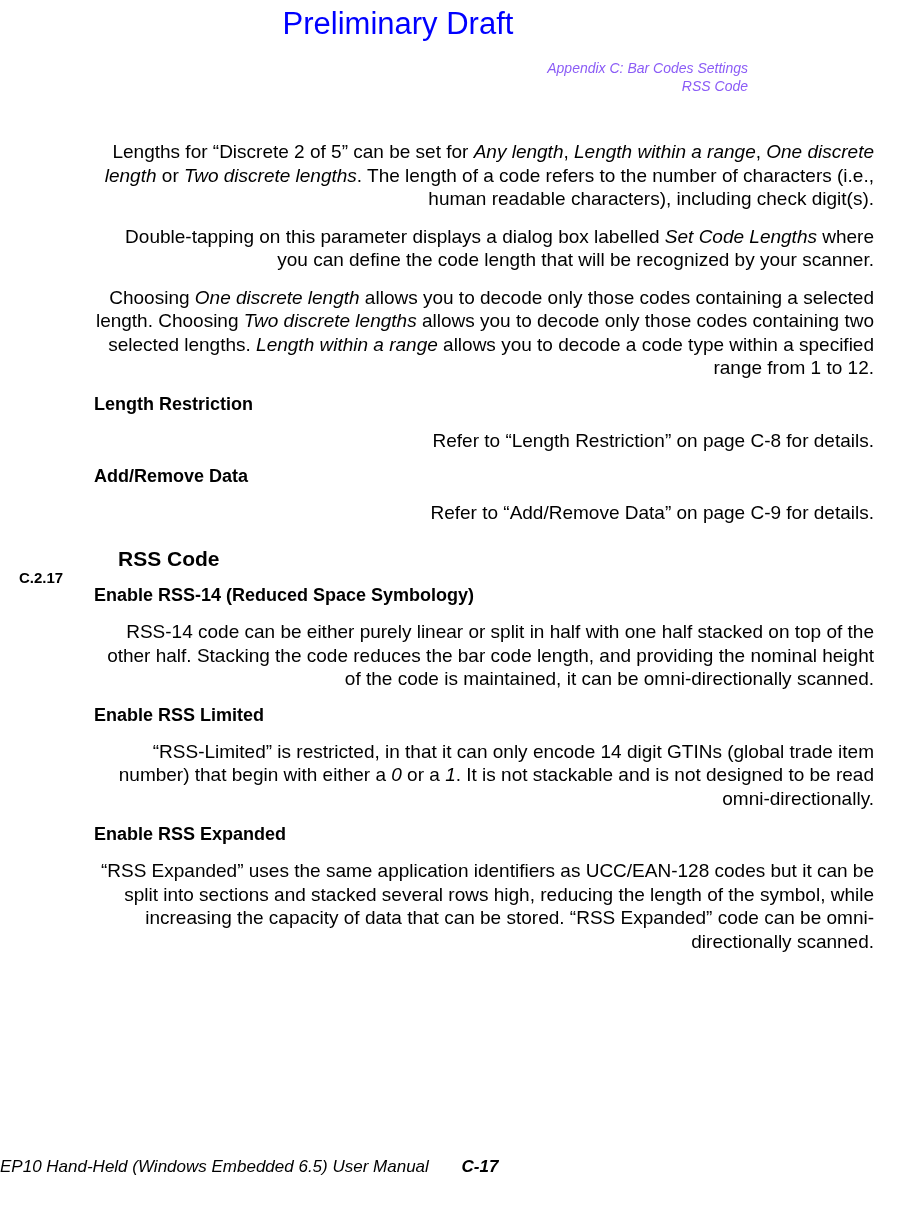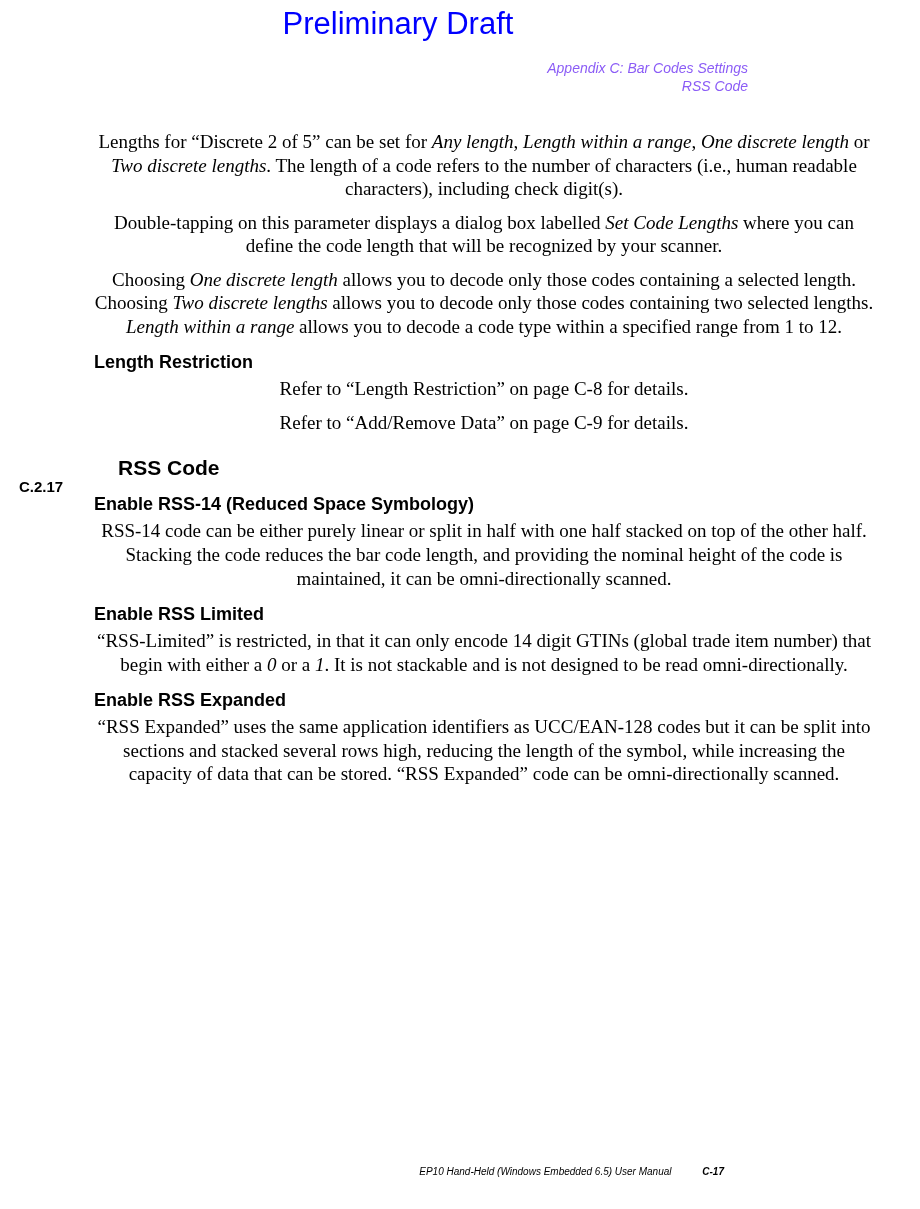--- a/index.html
+++ b/index.html
@@ -56,38 +56,38 @@
     font-size: 18px;
     margin: 14px 0 4px 0;
   }
   .h-section {
     font-family: Verdana, Arial, sans-serif;
     font-weight: bold;
     font-size: 21px;
     margin: 22px 0 10px 0;
   }
   p.body {
-    font-family: Liberation Serif, serif;
+    font-family: Liberation Sans, sans-serif;
     font-size: 19px;
     line-height: 1.24;
-    margin: 4px 0 10px 0;
-    text-align: center;
+    margin: 14px 0 10px 0;
+    text-align: right;
   }
   .ital { font-style: italic; }
   .footer {
     position: absolute;
     bottom: 32px;
     left: 0;
     width: 100%;
   }
   .footer-inner {
     font-family: Verdana, Arial, sans-serif;
     font-style: italic;
-    font-size: 10px;
-    text-align: right;
+    font-size: 17px;
+    text-align: left;
     padding-right: 72px;
   }
   .footer-inner .pgnum {
     font-weight: bold;
     font-style: italic;
     margin-left: 28px;
   }
 </style>
 </head>
 <body>
@@ -109,20 +109,21 @@
     <p class="body">
       <span>Double-tapping on this parameter displays a dialog box labelled </span><span class="ital">Set Code Lengths</span><span> where you can define the code length that will be recognized by your scanner.</span>
     </p>
     <p class="body">
       <span>Choosing </span><span class="ital">One discrete length</span><span> allows you to decode only those codes containing a selected length. Choosing </span><span class="ital">Two discrete lengths</span><span> allows you to decode only those codes containing two selected lengths. </span><span class="ital">Length within a range</span><span> allows you to decode a code type within a specified range from 1 to 12.</span>
     </p>
 
     <div class="h-sub">Length Restriction</div>
     <p class="body">Refer to “Length Restriction” on page C-8 for details.</p>
 
+    <div class="h-sub">Add/Remove Data</div>
     <p class="body">Refer to “Add/Remove Data” on page C-9 for details.</p>
 
     <div style="position:relative;">
       <div class="sect-num" style="top:22px;left:-75px;">C.2.17</div>
       <div class="h-section" style="margin-left:24px;">RSS Code</div>
     </div>
 
 
     <div class="h-sub">Enable RSS-14 (Reduced Space Symbology)</div>
     <p class="body">RSS-14 code can be either purely linear or split in half with one half stacked on top of the other half. Stacking the code reduces the bar code length, and providing the nominal height of the code is maintained, it can be omni-directionally scanned.</p>

